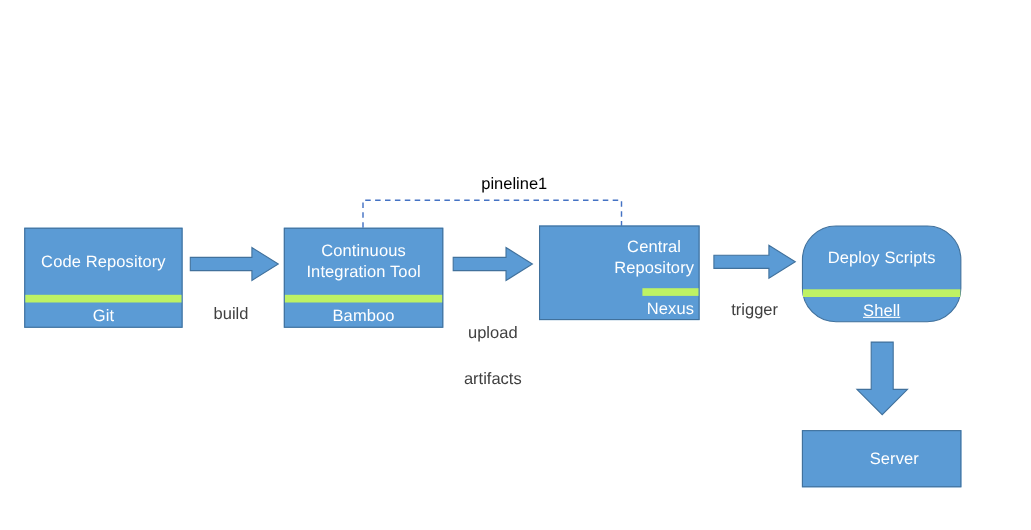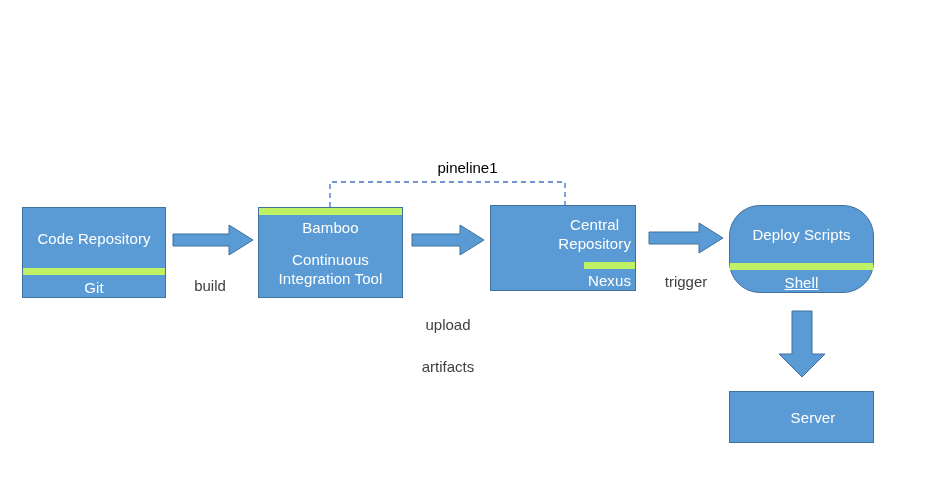--- a/index.html
+++ b/index.html
@@ -101,33 +101,33 @@
   </div>
 
   <div class="arrow" style="left:172px; top:224px; width:82px; height:32px;">
     <svg width="82" height="32" viewBox="0 0 82 32" fill="none">
       <path d="M1 10 L57 10 L57 1 L81 16 L57 31 L57 22 L1 22 Z" fill="#5B9BD5" stroke="#41719C" stroke-width="1"></path>
     </svg>
   </div>
   <div class="edge-label" style="left:155px; top:275px; width:110px;">build</div>
 
   <div class="node" style="left:258px; top:207px; width:145px; height:91px;">
-    <div class="cell sub" style="height:31px;">Bamboo</div>
     <div class="cell title" style="height:60px; flex-direction:column;">
       <span>Continuous</span>
       <span>Integration Tool</span>
     </div>
+    <div class="cell sub" style="height:31px;">Bamboo</div>
   </div>
 
   <div class="arrow" style="left:411px; top:224px; width:74px; height:32px;">
     <svg width="74" height="32" viewBox="0 0 74 32" fill="none">
       <path d="M1 10 L49 10 L49 1 L73 16 L49 31 L49 22 L1 22 Z" fill="#5B9BD5" stroke="#41719C" stroke-width="1"></path>
     </svg>
   </div>
-  <div class="edge-label" style="left:393px; top:293px; width:110px;">
+  <div class="edge-label" style="left:393px; top:271px; width:110px;">
     <span>upload</span><br>
     <span>artifacts</span>
   </div>
 
   <div class="node" style="left:490px; top:205px; width:146px; height:86px;align-items:flex-end;">
     <div class="cell title" style="height:56px; flex-direction:column;">
       <span>Central</span>
       <span>Repository</span>
     </div>
     <div class="cell sub" style="height:30px;">Nexus</div>

